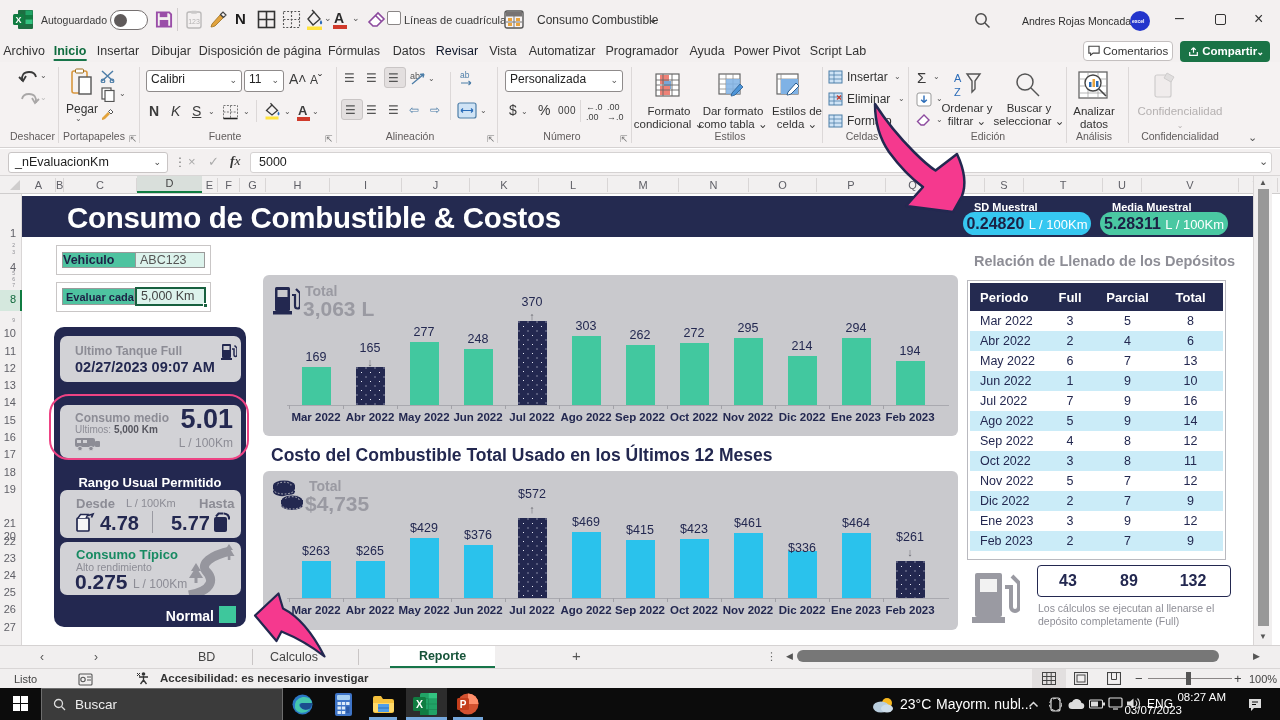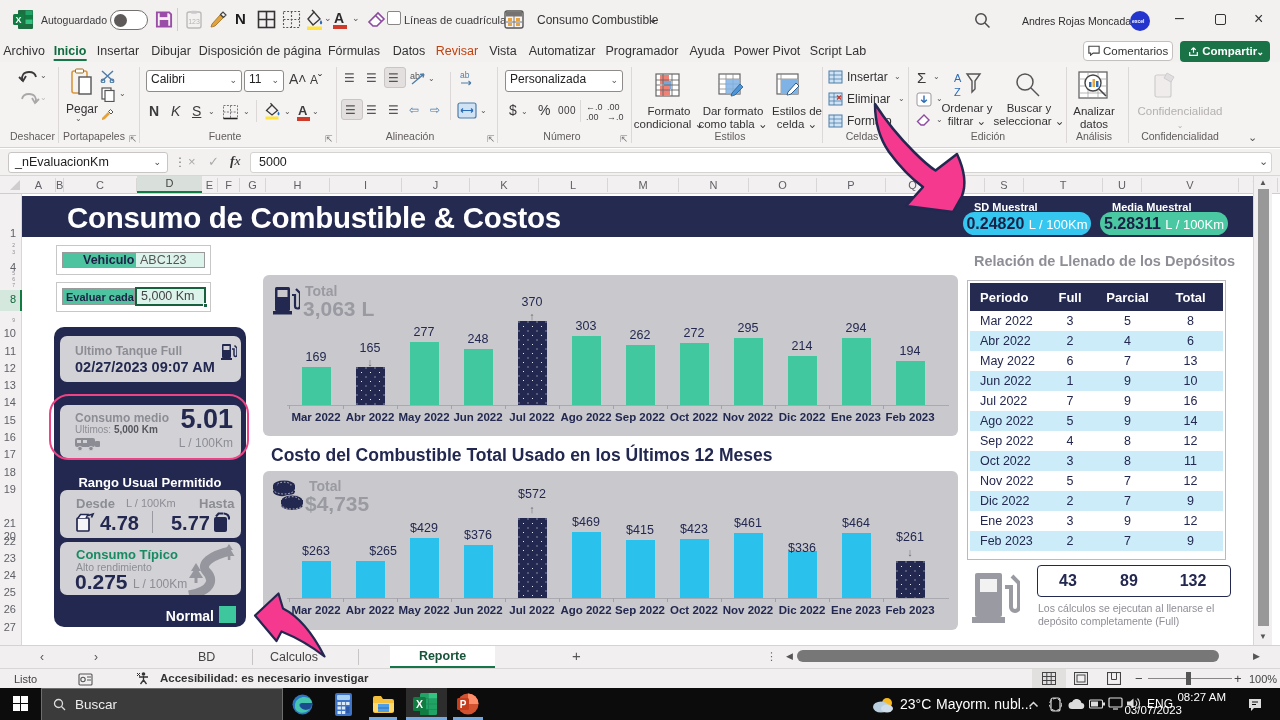--- a/index.html
+++ b/index.html
@@ -121,21 +121,21 @@
   <span class="abs" style="left:1254px;top:10px;font-size:16px;color:#333;">×</span>
 </div>
 <div class="abs" id="tabrow">
     <span style="position:absolute;left:24px;top:2px;transform:translateX(-50%);font-size:12.5px;white-space:nowrap;color:#333;">Archivo</span>
     <span style="position:absolute;left:70px;top:2px;transform:translateX(-50%);font-size:12.5px;white-space:nowrap;color:#0e6b3e;font-weight:bold;border-bottom:2.5px solid #17754a;padding-bottom:1px;">Inicio</span>
     <span style="position:absolute;left:118px;top:2px;transform:translateX(-50%);font-size:12.5px;white-space:nowrap;color:#333;">Insertar</span>
     <span style="position:absolute;left:171px;top:2px;transform:translateX(-50%);font-size:12.5px;white-space:nowrap;color:#333;">Dibujar</span>
     <span style="position:absolute;left:260px;top:2px;transform:translateX(-50%);font-size:12.5px;white-space:nowrap;color:#333;">Disposición de página</span>
     <span style="position:absolute;left:354px;top:2px;transform:translateX(-50%);font-size:12.5px;white-space:nowrap;color:#333;">Fórmulas</span>
     <span style="position:absolute;left:409px;top:2px;transform:translateX(-50%);font-size:12.5px;white-space:nowrap;color:#333;">Datos</span>
-    <span style="position:absolute;left:457px;top:2px;transform:translateX(-50%);font-size:12.5px;white-space:nowrap;color:#c2410c;">Revisar</span>
+    <span style="position:absolute;left:457px;top:2px;transform:translateX(-50%);font-size:12.5px;white-space:nowrap;color:#0f172a;">Revisar</span>
     <span style="position:absolute;left:503px;top:2px;transform:translateX(-50%);font-size:12.5px;white-space:nowrap;color:#333;">Vista</span>
     <span style="position:absolute;left:562px;top:2px;transform:translateX(-50%);font-size:12.5px;white-space:nowrap;color:#333;">Automatizar</span>
     <span style="position:absolute;left:642px;top:2px;transform:translateX(-50%);font-size:12.5px;white-space:nowrap;color:#333;">Programador</span>
     <span style="position:absolute;left:707px;top:2px;transform:translateX(-50%);font-size:12.5px;white-space:nowrap;color:#333;">Ayuda</span>
     <span style="position:absolute;left:767px;top:2px;transform:translateX(-50%);font-size:12.5px;white-space:nowrap;color:#333;">Power Pivot</span>
     <span style="position:absolute;left:838px;top:2px;transform:translateX(-50%);font-size:12.5px;white-space:nowrap;color:#333;">Script Lab</span>
   </div>
 
 <div class="abs" style="left:1083px;top:41px;width:90px;height:20px;background:#fff;border:1px solid #c4c0c0;border-radius:4px;text-align:center;font-size:11.5px;color:#333;line-height:19px;"><svg width="12" height="11" viewBox="0 0 14 12" style="vertical-align:-1px">
       <path d="M1 1 h12 v8 h-7 l-3 2.5 v-2.5 h-2 z" fill="none" stroke="#444" stroke-width="1.3"></path>
@@ -391,21 +391,21 @@
 <div class="abs" id="sheet">
 
   <div class="abs" style="left:22px;top:2px;width:1231px;height:41px;background:#242a50;"></div>
   <div class="abs" style="left:67px;top:7px;font-size:29.5px;font-weight:bold;color:#fff;letter-spacing:-0.3px;">Consumo de Combustible &amp; Costos</div>
   <div class="abs" style="left:974px;top:7px;font-size:11px;font-weight:bold;color:#fff;">SD Muestral</div>
   <div class="abs" style="left:963px;top:18px;width:128px;height:23px;border-radius:12px;background:#36c7f0;text-align:center;line-height:23px;"><span style="font-size:16px;font-weight:bold;color:#1c2145;">0.24820</span> <span style="font-size:13px;color:#fff;">L / 100Km</span></div>
   <div class="abs" style="left:1112px;top:7px;font-size:11px;font-weight:bold;color:#fff;">Media Muestral</div>
   <div class="abs" style="left:1100px;top:18px;width:128px;height:23px;border-radius:12px;background:#4ac8a2;text-align:center;line-height:23px;"><span style="font-size:16px;font-weight:bold;color:#1c2145;">5.28311</span> <span style="font-size:13px;color:#fff;">L / 100Km</span></div>
 
   <div class="abs" style="left:56px;top:51px;width:155px;height:30px;background:#fff;border:1px solid #c9c6c6;"></div>
-  <div class="abs" style="left:62px;top:58px;width:74px;height:16px;background:#4ec3a0;border:1px solid #9a9a9a;font-size:12.5px;font-weight:bold;color:#1c2145;padding-left:20px;line-height:15px;">Vehiculo</div>
+  <div class="abs" style="left:62px;top:58px;width:74px;height:16px;background:#4ec3a0;border:1px solid #9a9a9a;font-size:12.5px;font-weight:bold;color:#1c2145;padding-left:0;line-height:15px;">Vehiculo</div>
   <div class="abs" style="left:136px;top:58px;width:69px;height:16px;background:#dcf3ec;border:1px solid #9a9a9a;border-left:none;font-size:12.5px;color:#555;padding-left:4px;line-height:15px;">ABC123</div>
   <div class="abs" style="left:56px;top:88px;width:155px;height:30px;background:#fff;border:1px solid #c9c6c6;"></div>
   <div class="abs" style="left:62px;top:94px;width:73px;height:17px;background:#4ec3a0;border:1px solid #9a9a9a;font-size:11px;font-weight:bold;color:#1c2145;padding-left:3px;line-height:16px;white-space:nowrap;">Evaluar cada</div>
   <div class="abs" style="left:135px;top:93px;width:71px;height:19px;background:#dcf3ec;border:2px solid #17603f;font-size:12.5px;color:#444;padding-left:4px;line-height:15px;">5,000 Km</div>
   <div class="abs" style="left:203px;top:109px;width:5px;height:5px;background:#17603f;border:1px solid #fff;"></div>
 
   <div class="abs" style="left:54px;top:133px;width:192px;height:300px;background:#232850;border-radius:10px;">
     <div class="card" style="top:9px;height:46px;">
       <div class="abs" style="left:15px;top:8px;font-size:12px;font-weight:bold;color:#8c8c95;">Ultimo Tanque Full</div>
       <svg class="abs" style="left:161px;top:5px" width="16" height="19" viewBox="0 0 16 19">
@@ -548,21 +548,21 @@
     </svg>
     <div class="abs" style="left:46px;top:7px;font-size:14px;font-weight:bold;color:#9a9aa2;">Total</div>
     <div class="abs" style="left:42px;top:21px;font-size:21px;font-weight:bold;color:#9a9aa2;">$4,735</div>
     <div class="abs" style="left:24px;top:127px;width:662px;height:1px;background:#a9a9af;"></div>
     <div id="c2bars">
         <div class="bar2" style="left:38.5px;top:90px;height:37px;"></div>
         <div class="blbl" style="left:26px;top:73px;">$263</div>
         <div class="xlbl" style="left:26px;top:133px;">Mar 2022</div>
         <div style="position:absolute;left:26px;top:127px;width:1px;height:4px;background:#a2a2a8;"></div>
         <div class="bar2" style="left:92.5px;top:90px;height:37px;"></div>
-        <div class="blbl" style="left:80px;top:73px;text-align:right;">$265</div>
+        <div class="blbl" style="left:80px;top:73px;">$265</div>
         <div class="xlbl" style="left:80px;top:133px;">Abr 2022</div>
         <div style="position:absolute;left:80px;top:127px;width:1px;height:4px;background:#a2a2a8;"></div>
         <div class="bar2" style="left:146.5px;top:67px;height:60px;"></div>
         <div class="blbl" style="left:134px;top:50px;">$429</div>
         <div class="xlbl" style="left:134px;top:133px;">May 2022</div>
         <div style="position:absolute;left:134px;top:127px;width:1px;height:4px;background:#a2a2a8;"></div>
         <div class="bar2" style="left:200.5px;top:74px;height:53px;"></div>
         <div class="blbl" style="left:188px;top:57px;">$376</div>
         <div class="xlbl" style="left:188px;top:133px;">Jun 2022</div>
         <div style="position:absolute;left:188px;top:127px;width:1px;height:4px;background:#a2a2a8;"></div>

